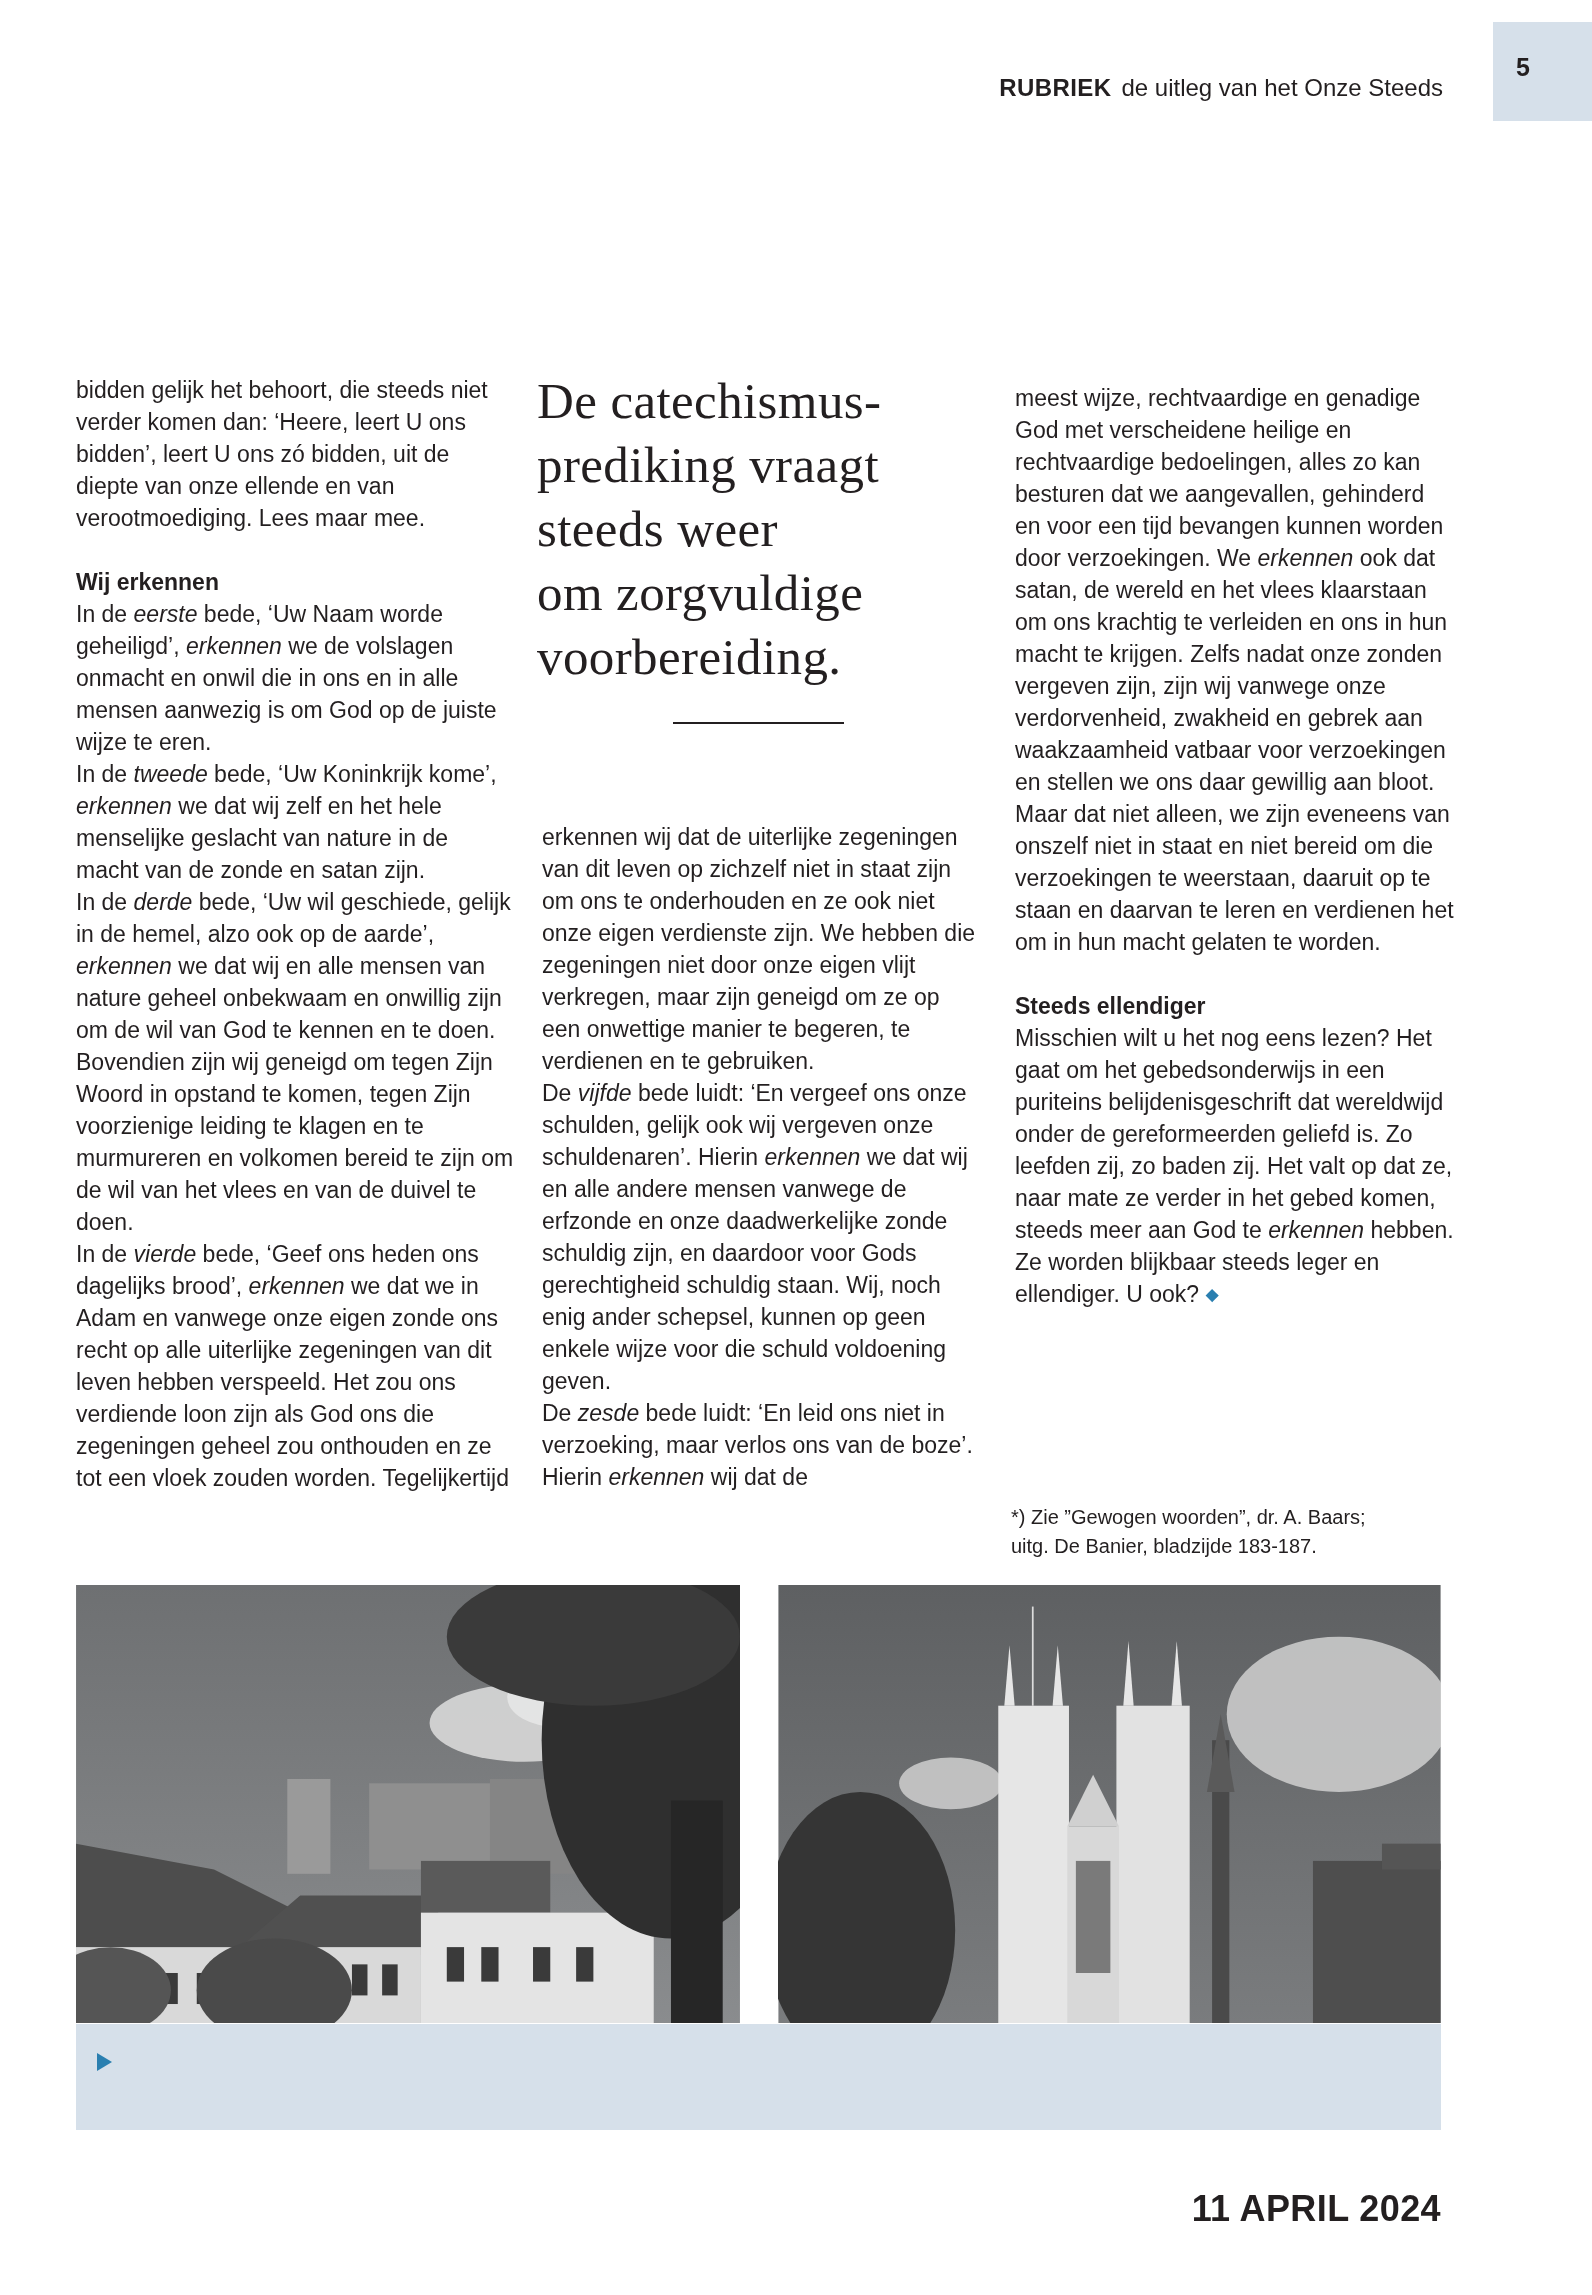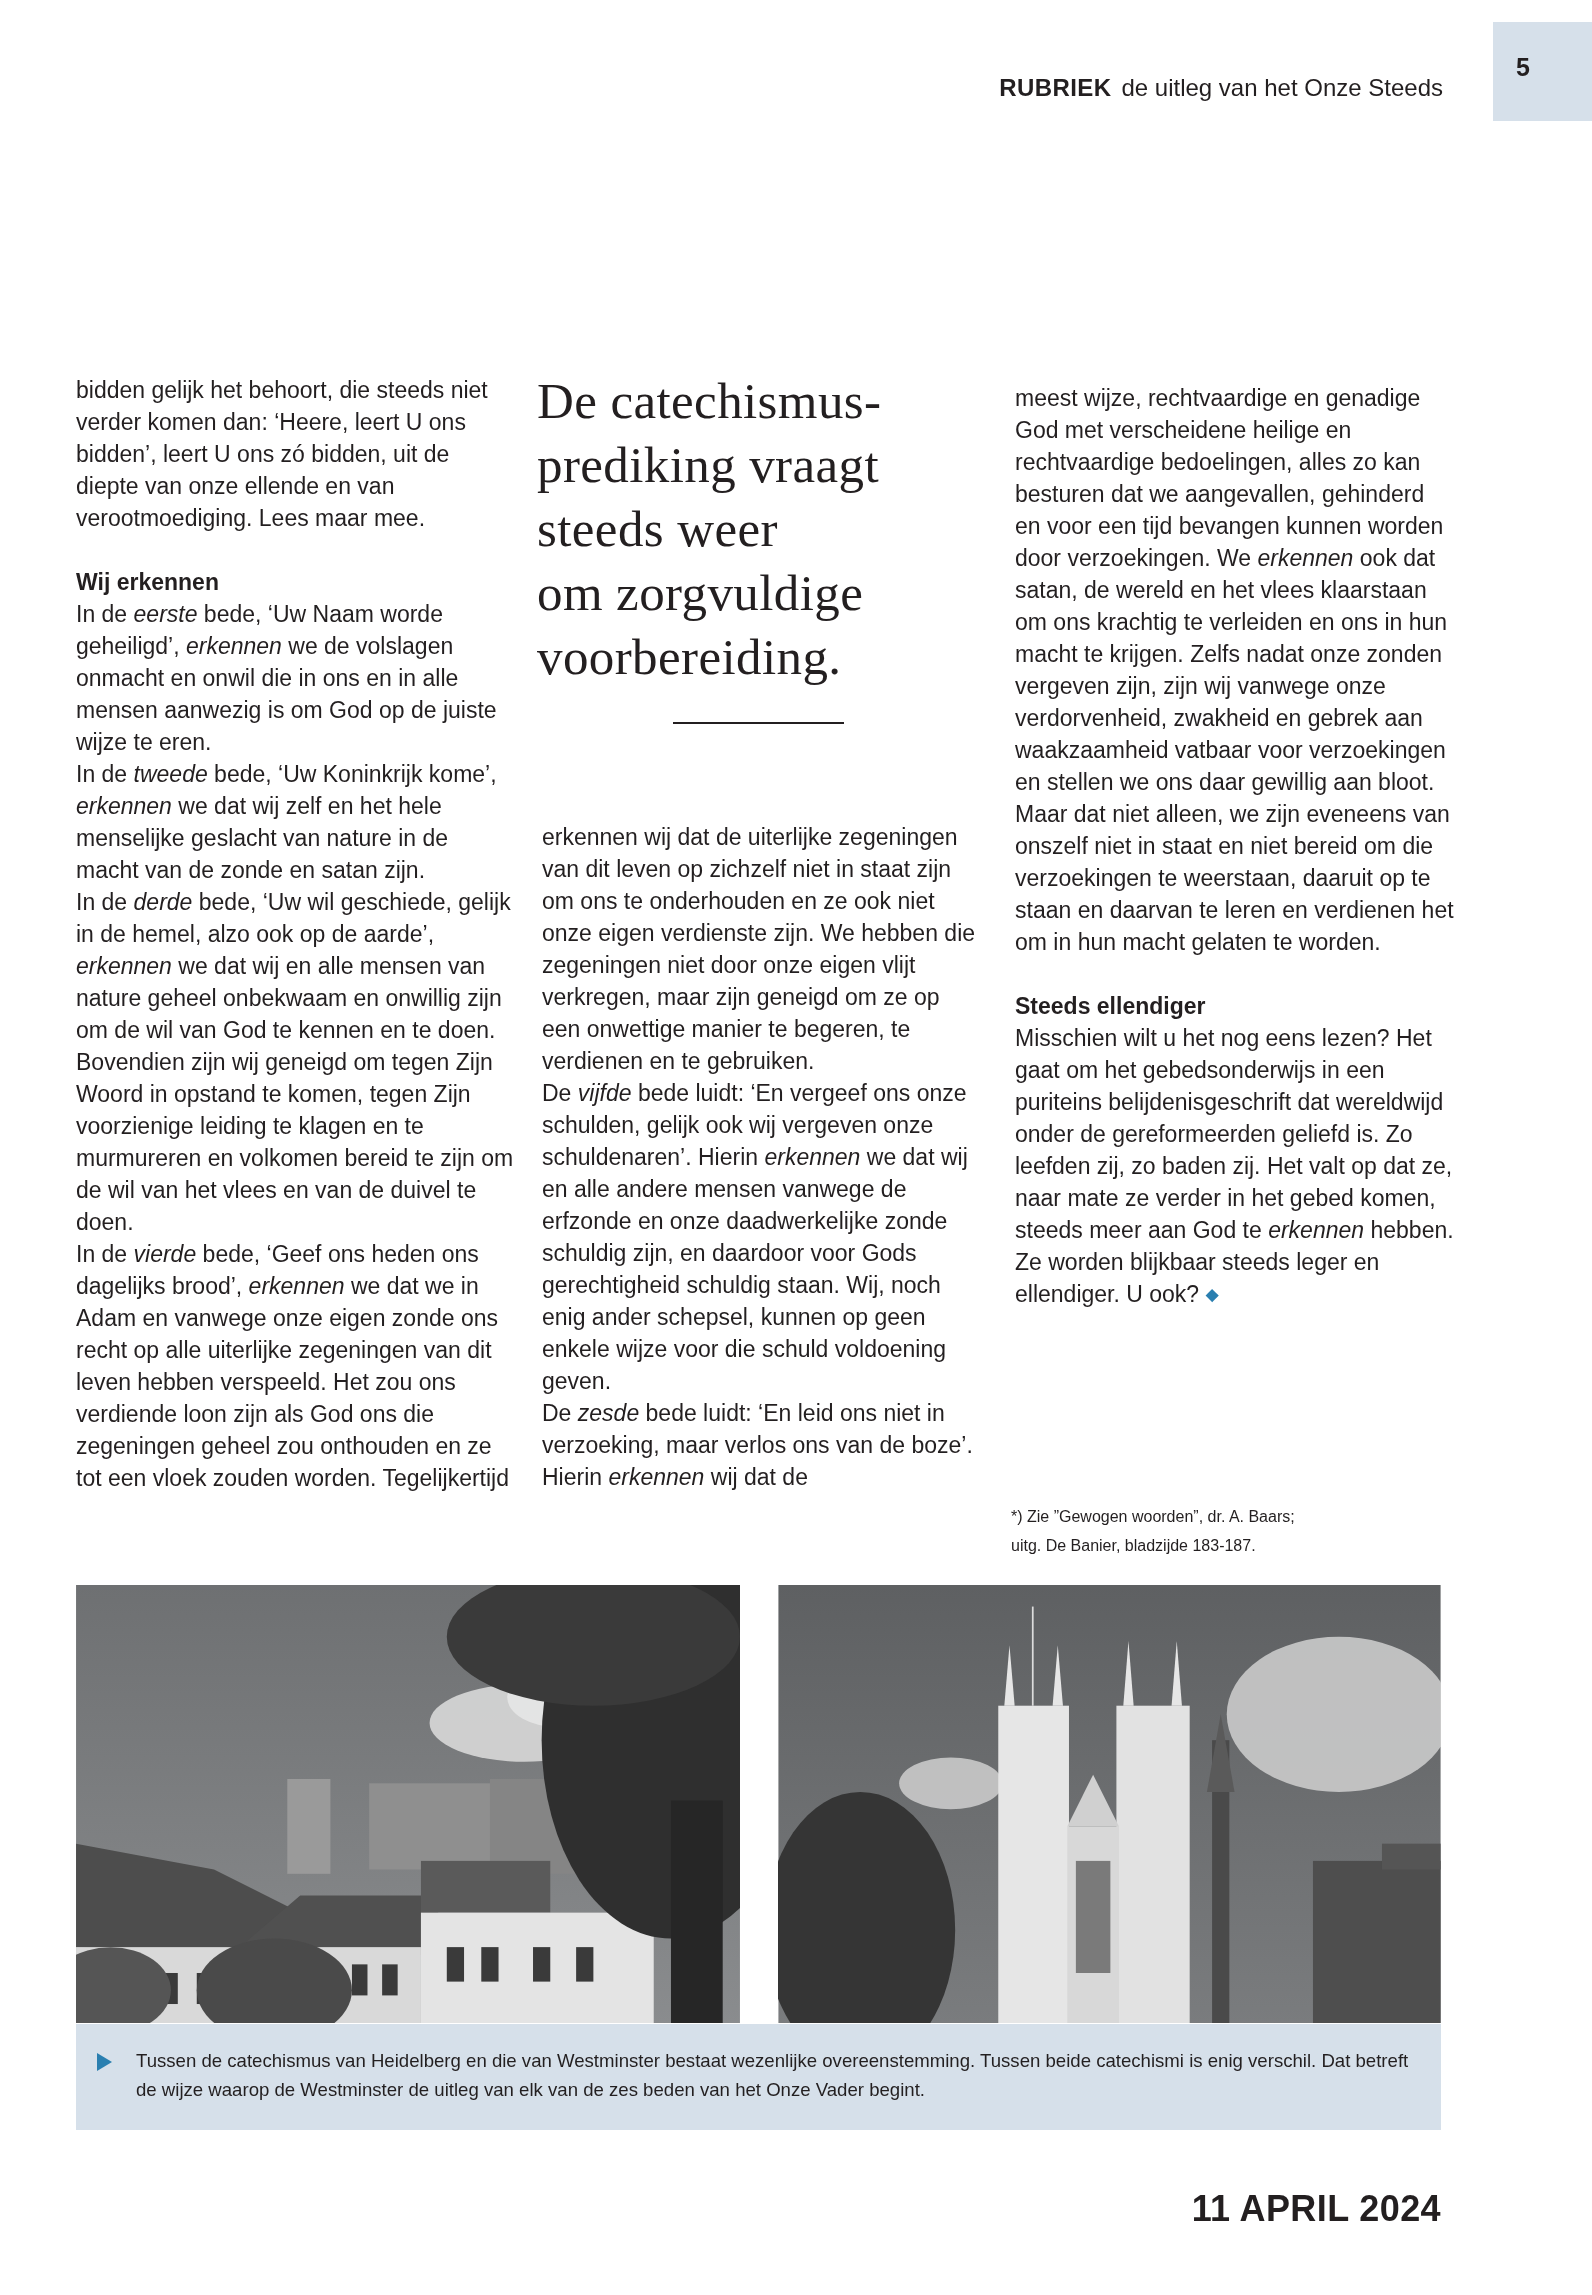--- a/index.html
+++ b/index.html
@@ -16,21 +16,21 @@
   .col .gap { height:32px; }
   .col i { font-style:italic; }
   .c1 { left:76px; top:374px; width:440px; }
   .c2 { left:542px; top:821px; width:436px; }
   .c3 { left:1015px; top:374px; width:440px;margin-top:8px; }
   .pull { left:537px; top:369px; width:431px; text-align:left;
           font-family:"Liberation Serif", "DejaVu Serif", serif; font-weight:400;
           font-size:51px; line-height:64px; color:#231f20; letter-spacing:0.4px; }
   .pullrule { left:673px; top:722px; width:171px; height:1.7px; background:#231f20; }
   .endmark { color:#2a7fb0; font-size:17.3px; vertical-align:1.7px; }
-  .footnote { left:1011px; top:1503px; width:431px; font-size:16px; line-height:28.5px; }
+  .footnote { left:1011px; top:1503px; width:431px; font-size:20px; line-height:28.5px; }
   .photo { top:1585px; height:438px; overflow:hidden; }
   .p1 { left:76px; width:664px; }
   .p2 { left:778px; width:663px; }
   .caption { left:76px; top:2024px; width:1365px; height:106px; background:#d6e0ea; }
   .caption .tri { position:absolute; left:21px; top:28.5px; width:0; height:0;
                   border-top:9.5px solid transparent; border-bottom:9.5px solid transparent;
                   border-left:15.5px solid #2a7fb0; }
   .caption .ctext { position:absolute; left:60px; top:21.6px; width:1286px;
                     font-size:18.6px; line-height:29px; color:#231f20; }
   .date { left:1122px; top:2188px; width:319px; text-align:right;
@@ -154,17 +154,16 @@
 
     <ellipse cx="95" cy="400" rx="110" ry="160" fill="#353535"></ellipse>
 
     <rect x="620" y="320" width="148" height="188" fill="#4e4e4e"></rect>
     <rect x="700" y="300" width="68" height="30" fill="#555"></rect>
   </svg>
 </div>
 
 <div class="abs caption">
   <div class="tri"></div>
-  <div class="ctext">Tussen de catechismus van Heidelberg en die van Westminster bestaat wezenlijke overeenstemming. Tussen beide catechismi is enig verschil. Dat betreft de wijze waarop de Westminster de uitleg van elk van de zes beden van het Onze Vader begint.</div>
 </div>
 
 <div class="abs date">11 APRIL 2024</div>
 
 
 </body></html>

